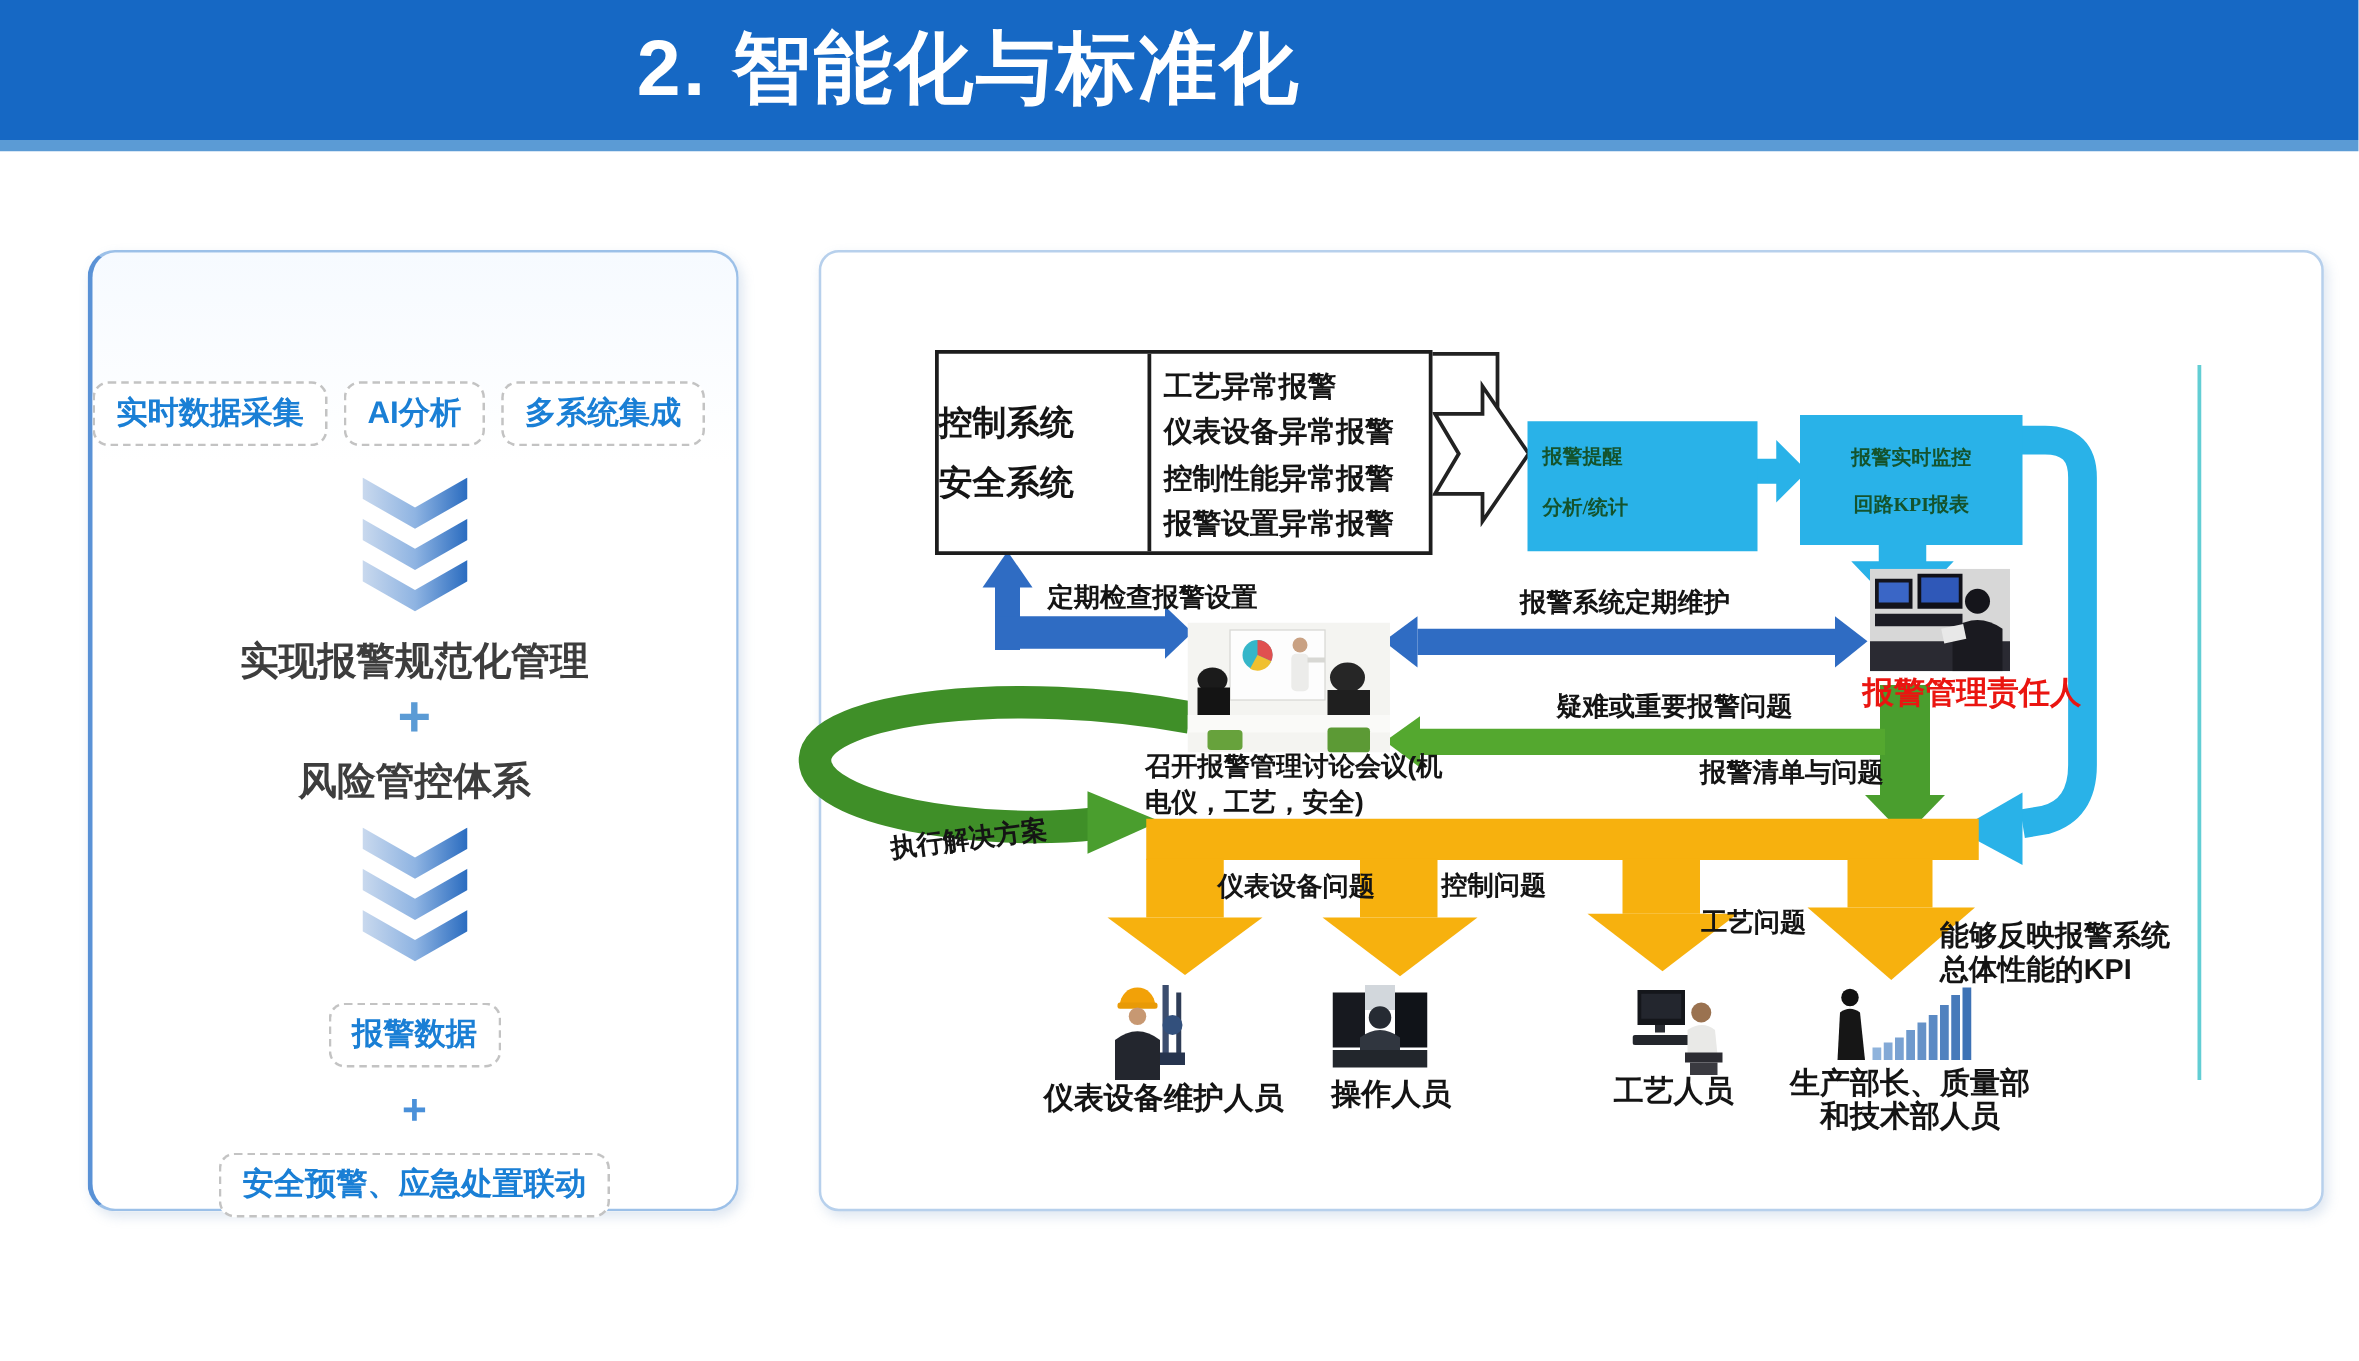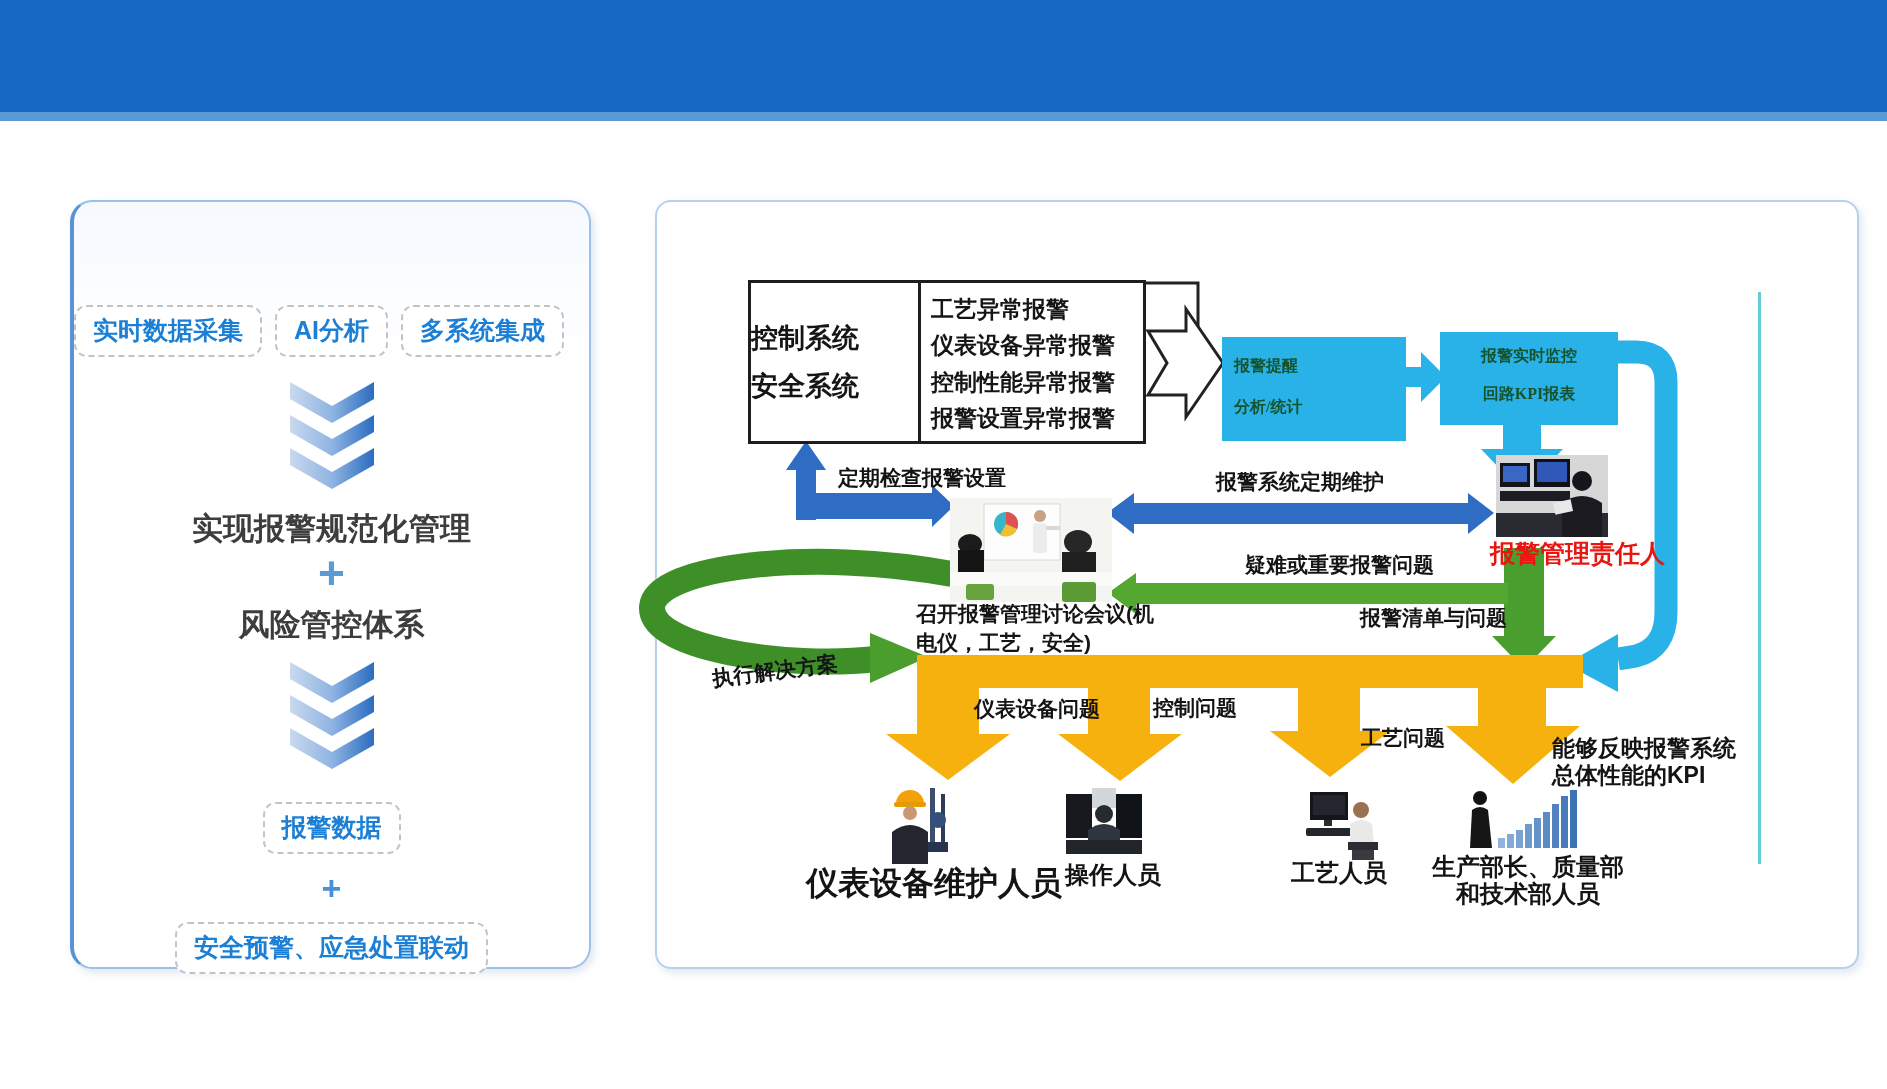--- a/index.html
+++ b/index.html
@@ -39,20 +39,21 @@
   .overlay{position:absolute;left:0;top:0;z-index:1;pointer-events:none;}
   .red{color:#ea1510;}
 </style>
 </head>
 <body>
 
 <div class="stage">
 
   <div class="hdr"></div>
   <div class="hdr-strip"></div>
+  <div class="title">2. 智能化与标准化</div>
 
   <section class="panel left-panel">
     <div class="lrow" style="top:103px;">
       <div class="dash-box">实时数据采集</div>
       <div class="dash-box">AI分析</div>
       <div class="dash-box">多系统集成</div>
     </div>
 
     <div class="chevset" style="top:180px;">
       <svg width="84" height="110" viewBox="0 0 84 110">
@@ -141,21 +142,21 @@
       <span>仪表设备异常报警</span>
       <span>控制性能异常报警</span>
       <span>报警设置异常报警</span>
     </div>
   </div>
 
   <div class="cyanbox" style="left:1222px;top:337px;width:172px;height:96px;padding:8px 0 0 12px;line-height:41px;">
     <div>报警提醒</div>
     <div>分析/统计</div>
   </div>
-  <div class="cyanbox" style="left:1440px;top:332px;width:178px;height:88px;text-align:center;padding-top:5px;line-height:38px;">
+  <div class="cyanbox" style="left:1440px;top:332px;width:178px;height:88px;text-align:center;padding-top:16px;line-height:38px;">
     <div>报警实时监控</div>
     <div>回路KPI报表</div>
   </div>
 
   <div class="lbl" style="left:838px;top:464px;">定期检查报警设置</div>
   <div class="lbl" style="left:1216px;top:468px;">报警系统定期维护</div>
   <div class="lbl" style="left:1245px;top:551px;">疑难或重要报警问题</div>
   <div class="lbl" style="left:1360px;top:604px;">报警清单与问题</div>
   <div class="lbl" style="left:712px;top:657px;transform:rotate(-7deg);">执行解决方案</div>
   <div class="lbl" style="left:916px;top:599px;line-height:29px;">
@@ -164,21 +165,21 @@
   </div>
   <div class="lbl" style="left:974px;top:695px;">仪表设备问题</div>
   <div class="lbl" style="left:1153px;top:694px;">控制问题</div>
   <div class="lbl" style="left:1361px;top:724px;font-family:Liberation Serif, serif;">工艺问题</div>
   <div class="lbl" style="left:1552px;top:735px;font-size:23px;line-height:27px;">
     <div>能够反映报警系统</div>
     <div>总体性能的KPI</div>
   </div>
   <div class="lbl red" style="left:1490px;top:537px;font-size:25px;font-weight:800;">报警管理责任人</div>
 
-  <div class="lbl" style="left:806px;top:862px;width:250px;text-align:left;font-size:32px;font-weight:600;">仪表设备维护人员</div>
+  <div class="lbl" style="left:806px;top:862px;width:250px;text-align:center;font-size:24px;font-weight:600;">仪表设备维护人员</div>
   <div class="lbl" style="left:988px;top:859px;width:250px;text-align:center;font-size:24px;font-weight:600;">操作人员</div>
   <div class="lbl" style="left:1214px;top:857px;width:250px;text-align:center;font-size:24px;font-weight:600;">工艺人员</div>
   <div class="lbl" style="left:1398px;top:853px;width:260px;text-align:center;font-size:24px;font-weight:600;line-height:27px;">
     <div>生产部长、质量部</div>
     <div>和技术部人员</div>
   </div>
 
   <div class="photo" style="left:950px;top:498px;">
     <svg width="162" height="104" viewBox="0 0 162 104">
       <rect width="162" height="104" fill="#f4f4f1"></rect>

